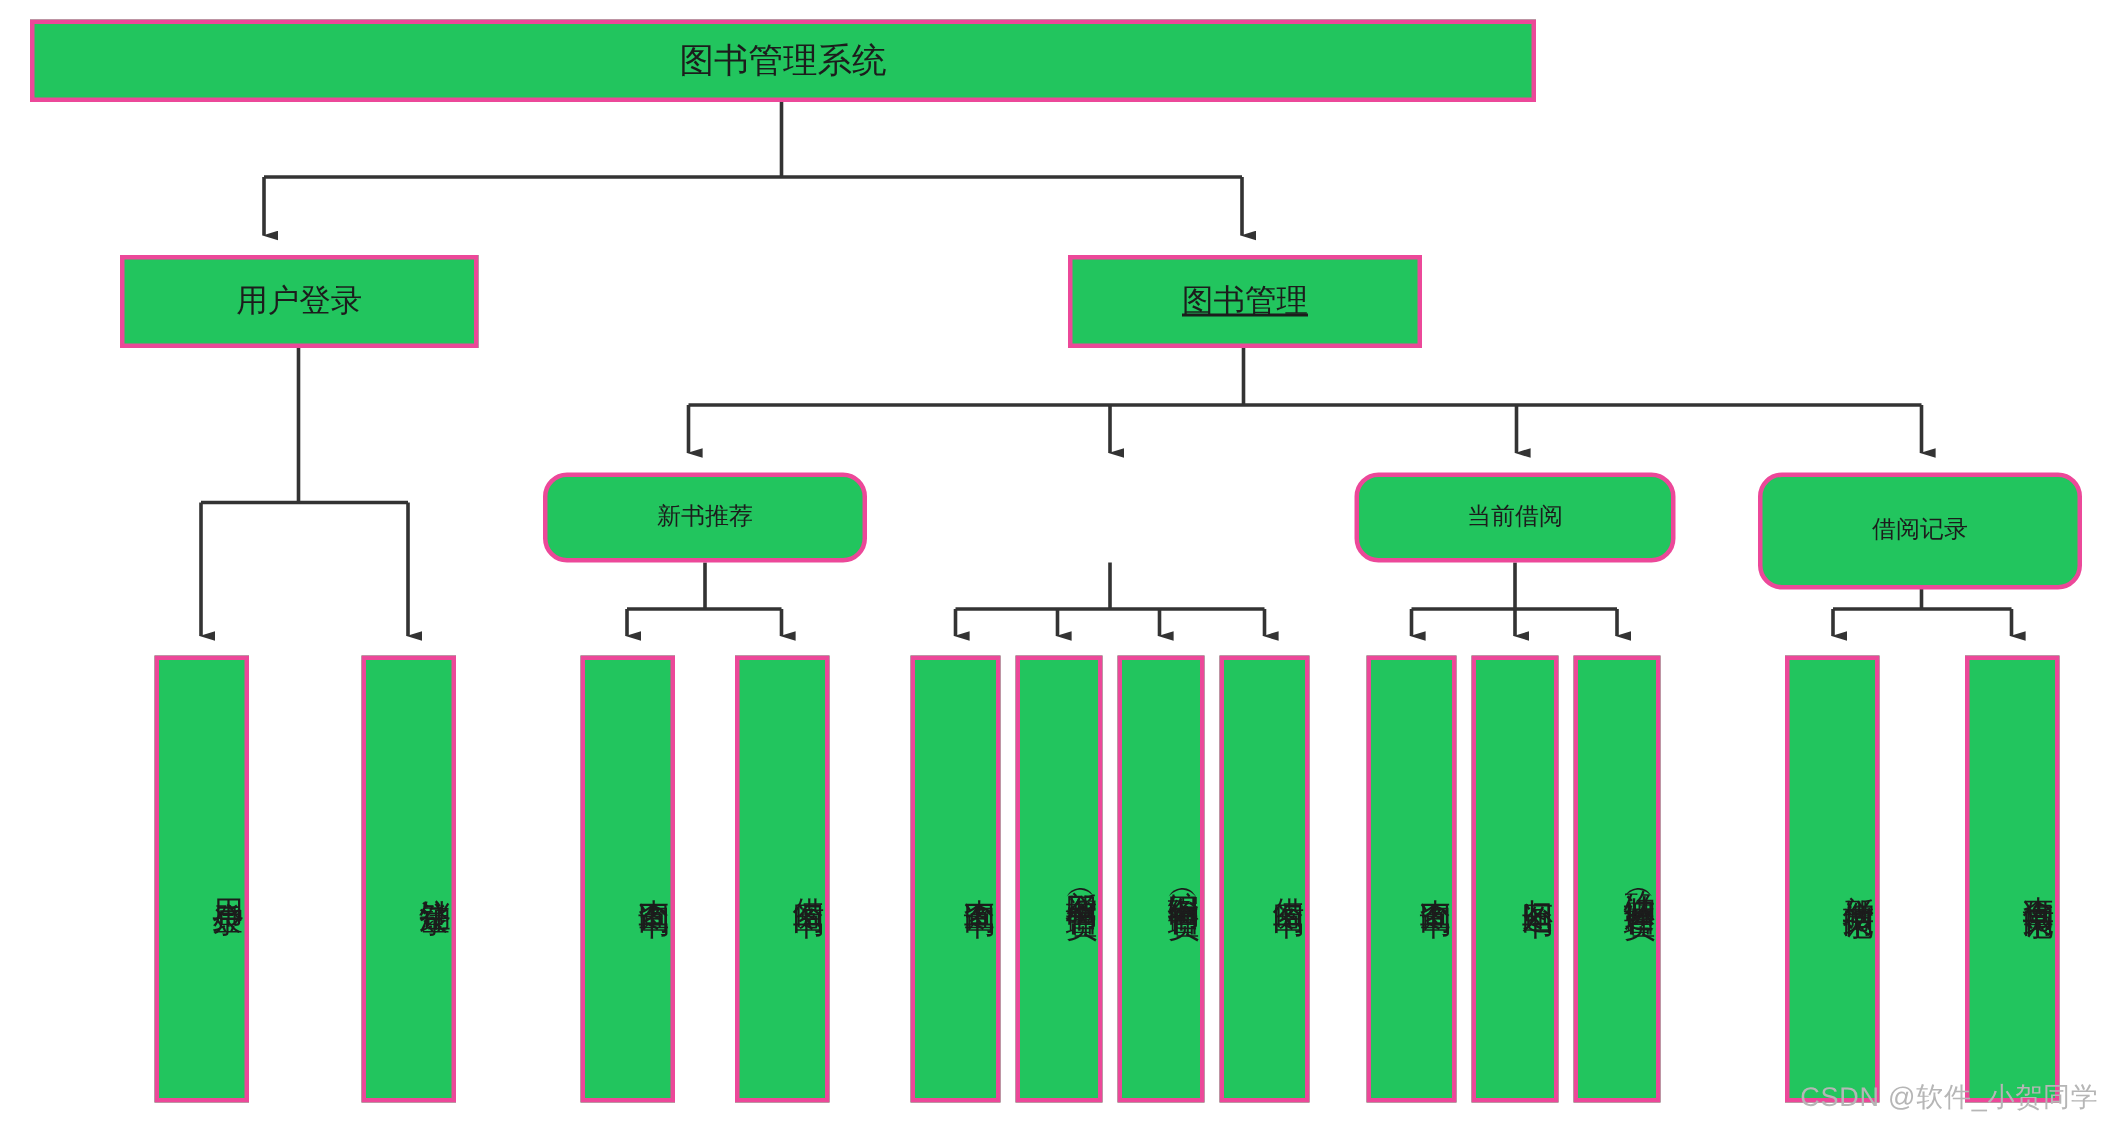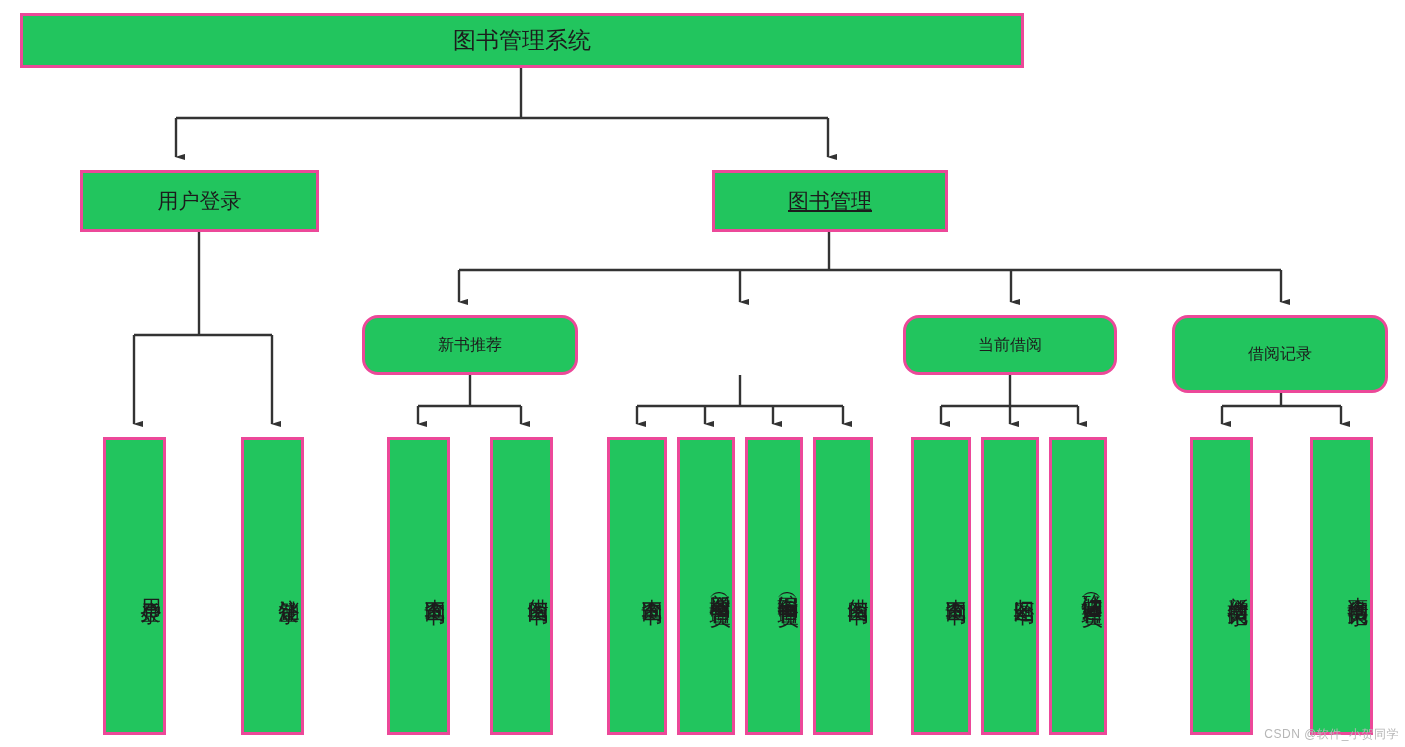--- a/index.html
+++ b/index.html
@@ -56,21 +56,21 @@
   }
   .node-leaf .label {
     writing-mode: vertical-rl;
     text-orientation: upright;
     white-space: nowrap;
   }
   .watermark {
     position: absolute;
     right: 6px;
     bottom: 4px;
-    font-size: 12px;
+    font-size: 18px;
     color: #b6b6b6;
     letter-spacing: 0.5px;
     white-space: nowrap;
     text-align: center;
   }
 </style>
 </head>
 <body>
 
 <div id="canvas">

